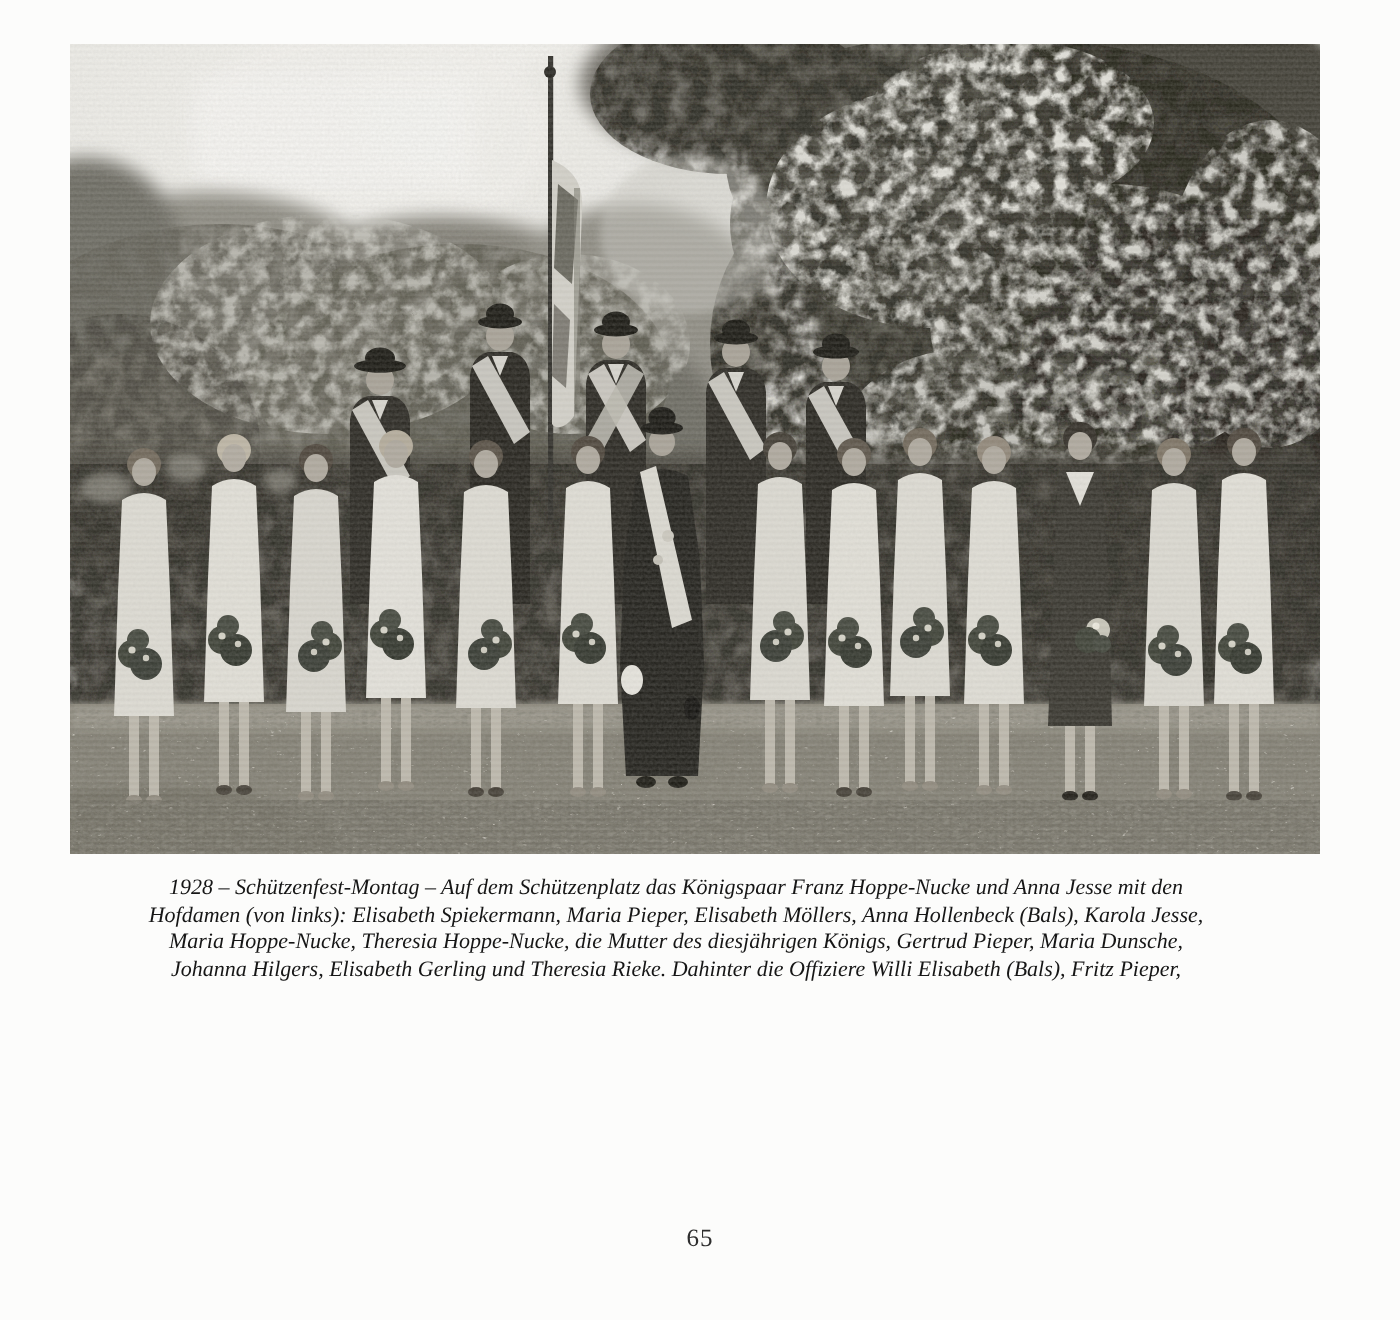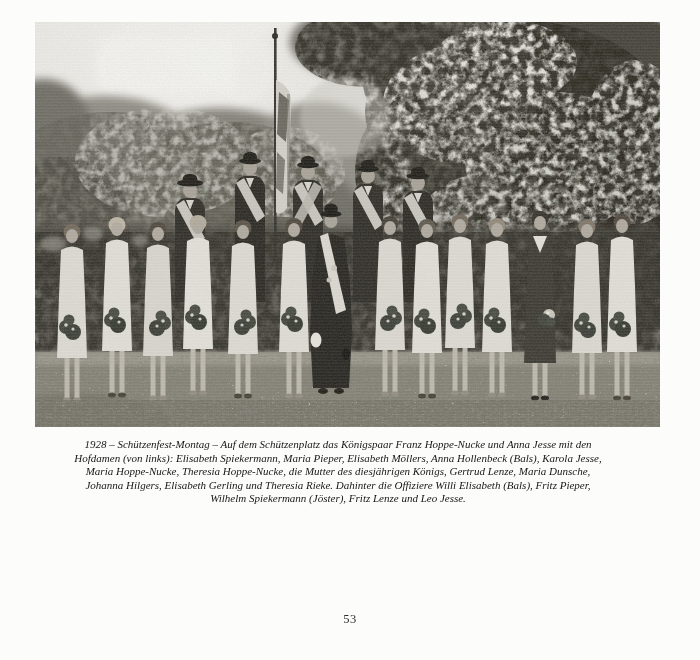--- a/index.html
+++ b/index.html
@@ -427,20 +427,19 @@
       </g>
 
       <rect x="0" y="0" width="625" height="405" filter="url(#grain)" opacity="0.5"></rect>
     </svg>
     <div class="halftone"></div>
   </div>
 
   <div class="caption">
     <div class="cap-line">1928 – Schützenfest-Montag – Auf dem Schützenplatz das Königspaar Franz Hoppe-Nucke und Anna Jesse mit den</div>
     <div class="cap-line">Hofdamen (von links): Elisabeth Spiekermann, Maria Pieper, Elisabeth Möllers, Anna Hollenbeck (Bals), Karola Jesse,</div>
-    <div class="cap-line">Maria Hoppe-Nucke, Theresia Hoppe-Nucke, die Mutter des diesjährigen Königs, Gertrud Lenze, Maria Dunsche,</div>
+    <div class="cap-line">Maria Hoppe-Nucke, Theresia Hoppe-Nucke, die Mutter des diesjährigen Königs, Gertrud Pieper, Maria Dunsche,</div>
     <div class="cap-line">Johanna Hilgers, Elisabeth Gerling und Theresia Rieke. Dahinter die Offiziere Willi Elisabeth (Bals), Fritz Pieper,</div>
-    <div class="cap-line">Wilhelm Spiekermann (Jöster), Fritz Lenze und Leo Jesse.</div>
   </div>
 
-  <div class="page-number">53</div>
+  <div class="page-number">65</div>
 
 </div>
 
 </body></html>

